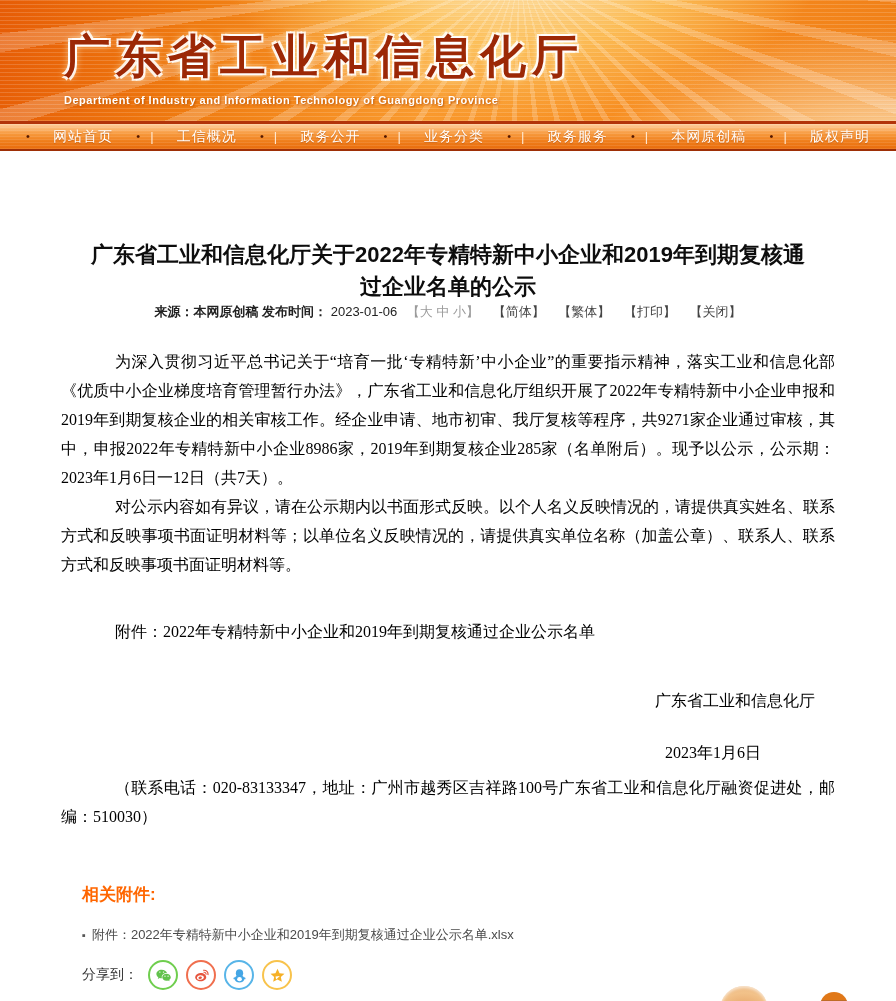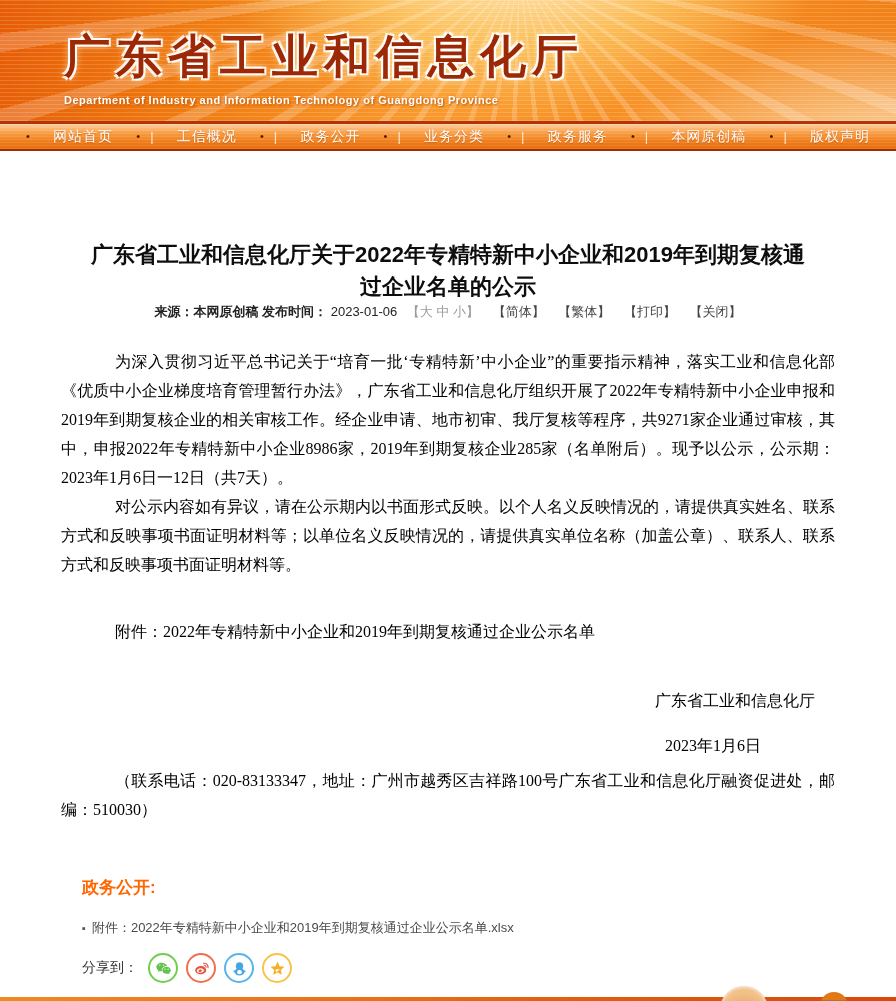--- a/index.html
+++ b/index.html
@@ -59,21 +59,21 @@
   .meta .strong { font-weight:bold; color:#222; }
   .meta .plain { color:#222; }
   .meta .size-tool { color:#9b9b9b; margin-left:6px; cursor:pointer; }
   .meta .tool { color:#444; margin-left:10px; cursor:pointer; }
 
   .body-text { margin-top:26px; font-family:"Liberation Serif", serif; font-size:16px;
                line-height:29px; color:#000; text-align:justify; }
   .body-text p.para { text-indent:54px; }
   .attach-line { margin-top:38px; text-indent:54px; cursor:pointer; }
   .sig-org  { margin-top:40px; text-align:right; padding-right:20px; }
-  .sig-date { margin-top:16px;  text-align:right; padding-right:74px; }
+  .sig-date { margin-top:23px;  text-align:right; padding-right:74px; }
   .contact  { margin-top:6px; text-indent:54px; }
 
   
   .rel { margin-top:52px; }
   .rel-heading { color:#ff6600; font-size:17px; font-weight:bold; margin-left:21px; }
   .rel-item { margin:20px 0 0 21px; font-size:13px; color:#4a4a4a; cursor:pointer; }
   .rel-item .bullet { color:#555; margin-right:6px; font-size:11px; }
 
   
   .share { margin:16px 0 0 21px; display:flex; align-items:center; }
@@ -163,21 +163,21 @@
     <div class="body-text">
       <p class="para">为深入贯彻习近平总书记关于“培育一批‘专精特新’中小企业”的重要指示精神，落实工业和信息化部《优质中小企业梯度培育管理暂行办法》，广东省工业和信息化厅组织开展了2022年专精特新中小企业申报和2019年到期复核企业的相关审核工作。经企业申请、地市初审、我厅复核等程序，共9271家企业通过审核，其中，申报2022年专精特新中小企业8986家，2019年到期复核企业285家（名单附后）。现予以公示，公示期：2023年1月6日一12日（共7天）。</p>
       <p class="para">对公示内容如有异议，请在公示期内以书面形式反映。以个人名义反映情况的，请提供真实姓名、联系方式和反映事项书面证明材料等；以单位名义反映情况的，请提供真实单位名称（加盖公章）、联系人、联系方式和反映事项书面证明材料等。</p>
       <p class="attach-line">附件：2022年专精特新中小企业和2019年到期复核通过企业公示名单</p>
       <p class="sig-org">广东省工业和信息化厅</p>
       <p class="sig-date">2023年1月6日</p>
       <p class="contact">（联系电话：020-83133347，地址：广州市越秀区吉祥路100号广东省工业和信息化厅融资促进处，邮编：510030）</p>
     </div>
 
     <div class="rel">
-      <div class="rel-heading">政务公开:</div>
+      <div class="rel-heading">相关附件:</div>
       <div class="rel-item"><span class="bullet">▪</span><span>附件：2022年专精特新中小企业和2019年到期复核通过企业公示名单.xlsx</span></div>
     </div>
 
     <div class="share">
       <span class="share-label">分享到：</span>
       <span class="share-icon si-wechat">
         <svg viewBox="0 0 24 24">
             <path fill="#62c24c" d="M9.6 4.6C6 4.6 3 7 3 10c0 1.7 1 3.2 2.5 4.2l-.7 2.1 2.4-1.2c.8.3 1.6.4 2.4.4h.5c-.2-.5-.3-1-.3-1.6 0-2.9 2.8-5.2 6.3-5.2h.3c-.6-2.3-3.3-4.1-6.8-4.1zm-2.2 4a.9.9 0 1 1 0-1.8.9.9 0 0 1 0 1.8zm4.6 0a.9.9 0 1 1 0-1.8.9.9 0 0 1 0 1.8z"></path>
             <path fill="#62c24c" d="M21.2 14.3c0-2.4-2.4-4.4-5.4-4.4s-5.4 2-5.4 4.4 2.4 4.4 5.4 4.4c.7 0 1.4-.1 2-.3l2 1-.6-1.8c1.3-.8 2-2 2-3.3zm-7.3-.6a.8.8 0 1 1 0-1.6.8.8 0 0 1 0 1.6zm3.9 0a.8.8 0 1 1 0-1.6.8.8 0 0 1 0 1.6z"></path>
           </svg>

